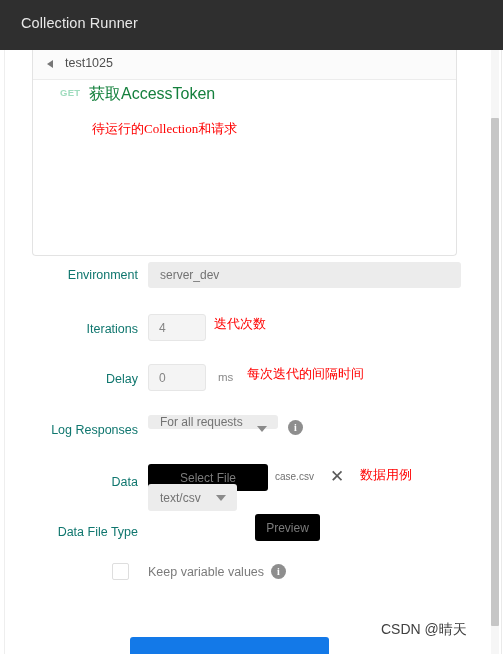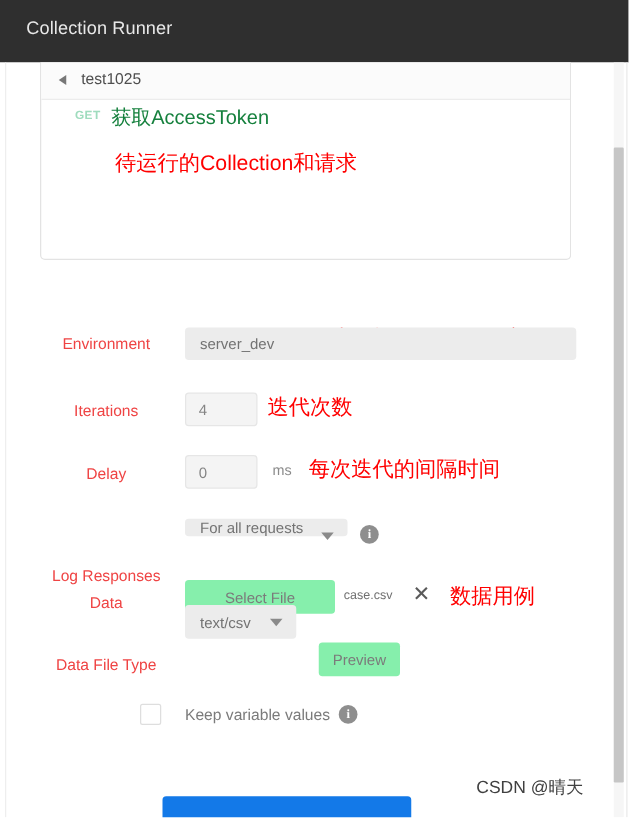--- a/index.html
+++ b/index.html
@@ -47,21 +47,21 @@
     position: absolute;
     left: 4px; top: 50px;
     width: 1px; height: 604px;
     background: #eeeeee;
   }
 
   
   .collection-panel {
     position: absolute;
     left: 32px; top: 50px;
-    width: 425px; height: 158px;
+    width: 425px; height: 206px;
     background: #ffffff;
     border: 1px solid #e3e3e3;
     border-top: none;
     border-radius: 0 0 4px 4px;
     overflow: hidden;
   }
   .collection-header {
     position: relative;
     height: 30px;
     background: #fbfbfb;
@@ -97,45 +97,45 @@
     position: absolute;
     left: 56px; top: 4px;
     font-size: 16px;
     color: #15803d;
   }
 
   
   .annot {
     position: absolute;
     color: #ff0000;
-    font-size: 17px;
-    font-family: Liberation Sans, sans-serif;
+    font-size: 13px;
+    font-family: Liberation Serif, serif;
     white-space: nowrap;
     line-height: 1;
   }
   .annot-collection { left: 92px; top: 122px; }
   .annot-env        { left: 265px; top: 262px; }
   .annot-iter       { left: 214px; top: 317px; }
   .annot-delay      { left: 247px; top: 367px; }
   .annot-data       { left: 360px; top: 468px; }
 
   
   .form-row {
     position: absolute;
     left: 0;
     width: 470px;
     height: 30px;
   }
   .label-box {
     position: absolute;
-    left: 18px; top: 4px;
+    left: 4px; top: 4px;
     width: 134px;
-    text-align: center;
+    text-align: right;
     font-size: 12.5px;
-    color: #ef4444;
+    color: #0f766e;
   }
 
   .field-gray {
     position: absolute;
     background: #ececec;
     border-radius: 3px;
     font-size: 12px;
     color: #737373;
     display: flex;
     align-items: center;
@@ -183,21 +183,21 @@
   .x-close {
     position: absolute;
     font-size: 17px;
     color: #5a5a5a;
     line-height: 1;
     font-family: "DejaVu Sans", sans-serif;
   }
 
   .btn-gray {
     position: absolute;
-    background: #86efac;
+    background: #000000;
     border-radius: 3px;
     font-size: 12px;
     color: #7b7b7b;
     text-align: center;
     display: flex;
     align-items: center;
     justify-content: center;
   }
 
   .checkbox {
@@ -296,21 +296,21 @@
   </div>
 
   <div class="form-row" style="top:368px;">
     <span class="label-box">Delay</span>
   </div>
   <div class="input-box" style="left:148px; top:364px; width:58px; height:27px;">
     <span>0</span>
   </div>
   <span class="file-name" style="left:218px; top:371px; font-size:11.5px; color:#8a8a8a;">ms</span>
 
-  <div class="form-row" style="top:419px;margin-top:31px;">
+  <div class="form-row" style="top:419px;">
     <span class="label-box">Log Responses</span>
   </div>
   <div class="field-gray" style="left:148px; top:415px; width:130px; height:14px; padding-left:12px;">
     <span>For all requests</span>
     <span class="caret-down" style="left:109px; top:11px;"></span>
   </div>
   <div class="info-icon" style="left:288px; top:420px;">i</div>
 
   <div class="form-row" style="top:471px;">
     <span class="label-box">Data</span>

